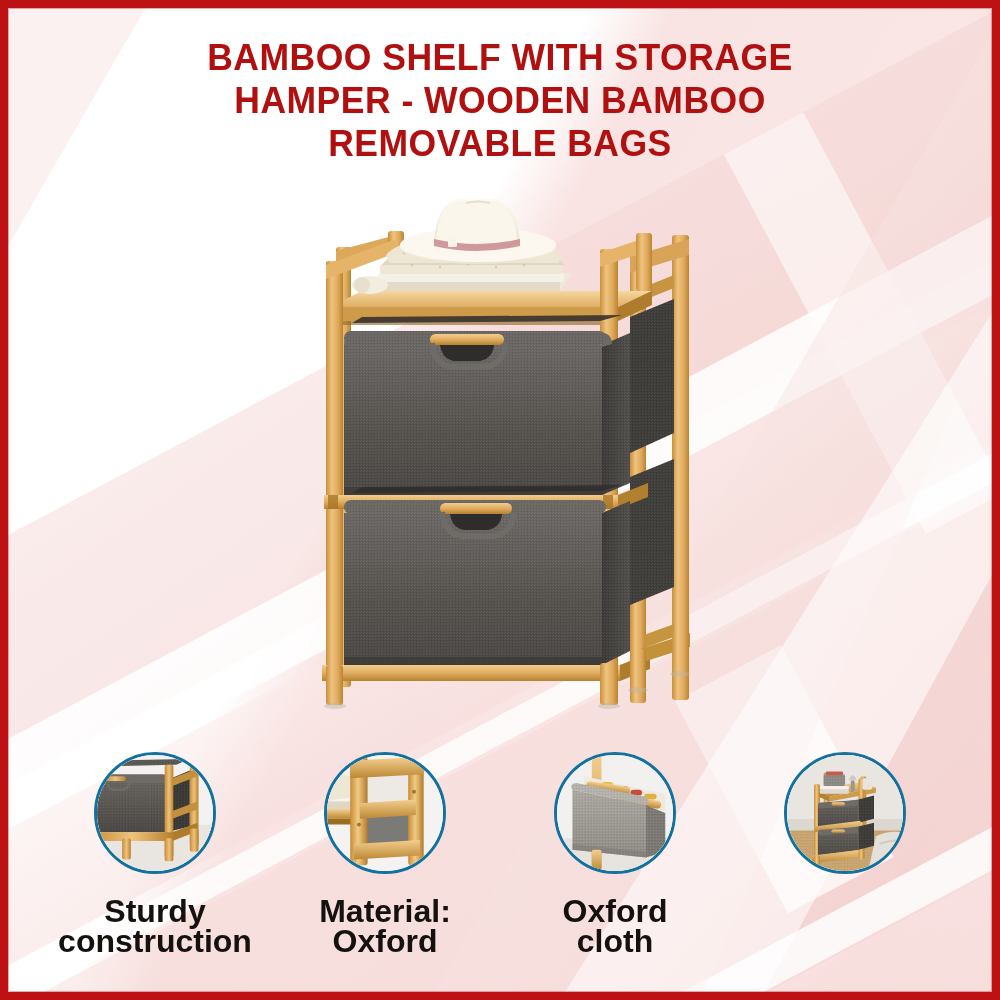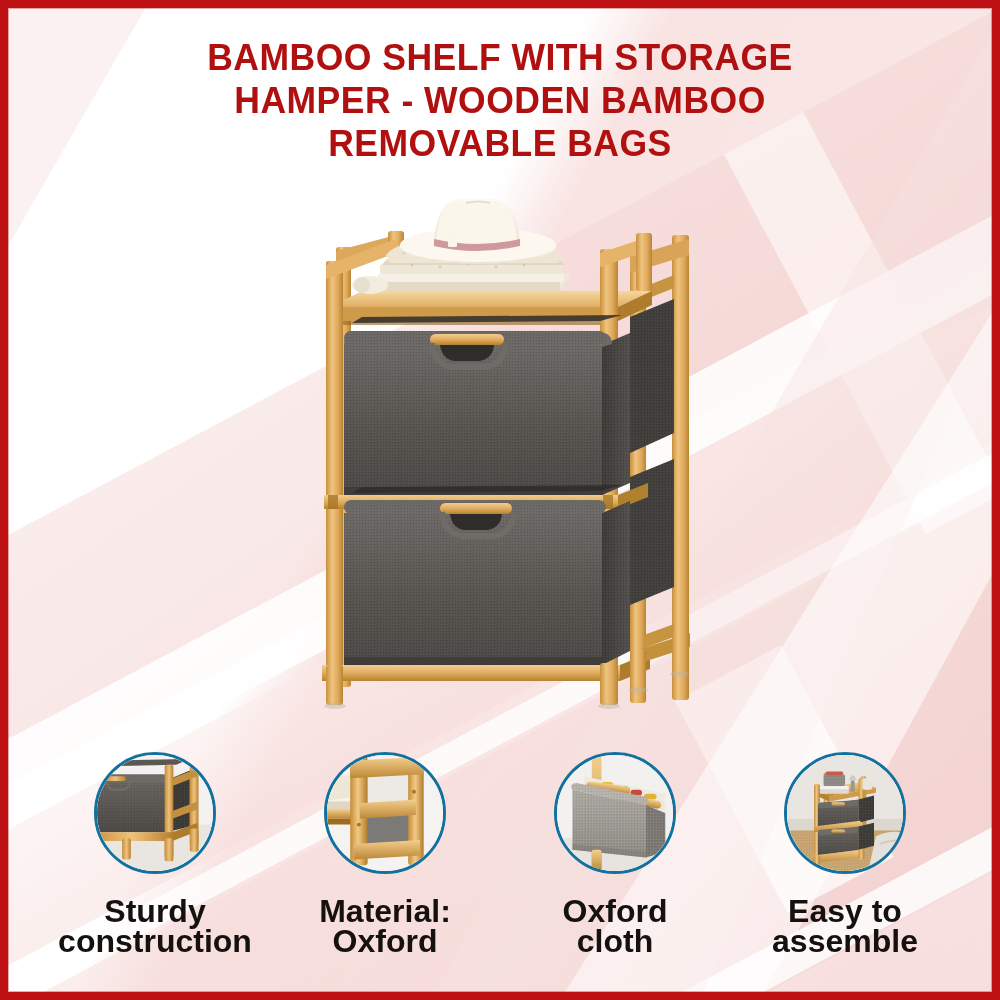--- a/index.html
+++ b/index.html
@@ -578,21 +578,19 @@
           <rect x="40" y="17" width="18" height="4" rx="1.5" fill="#C75A4E"></rect>
           <rect x="34" y="32" width="30" height="4" rx="1" fill="#F3F1EC"></rect>
           <rect x="34" y="36" width="30" height="4" rx="1" fill="#DEDAD2"></rect>
 
           <rect x="66" y="26" width="4" height="12" rx="1.6" fill="#9A9793"></rect>
           <path d="M64,26 q4,-10 8,0 z" fill="#CFCBC4"></path>
 
           <rect x="78" y="24" width="10" height="12" rx="2" fill="#E8E5DF"></rect>
         </svg>
       </div>
-      <div class="feature-label">Easy to
-assemble</div>
     </div>
 
   </div>
 
   <div class="frame"></div>
   <div class="frame-inner"></div>
 </div>
 
 </body></html>

